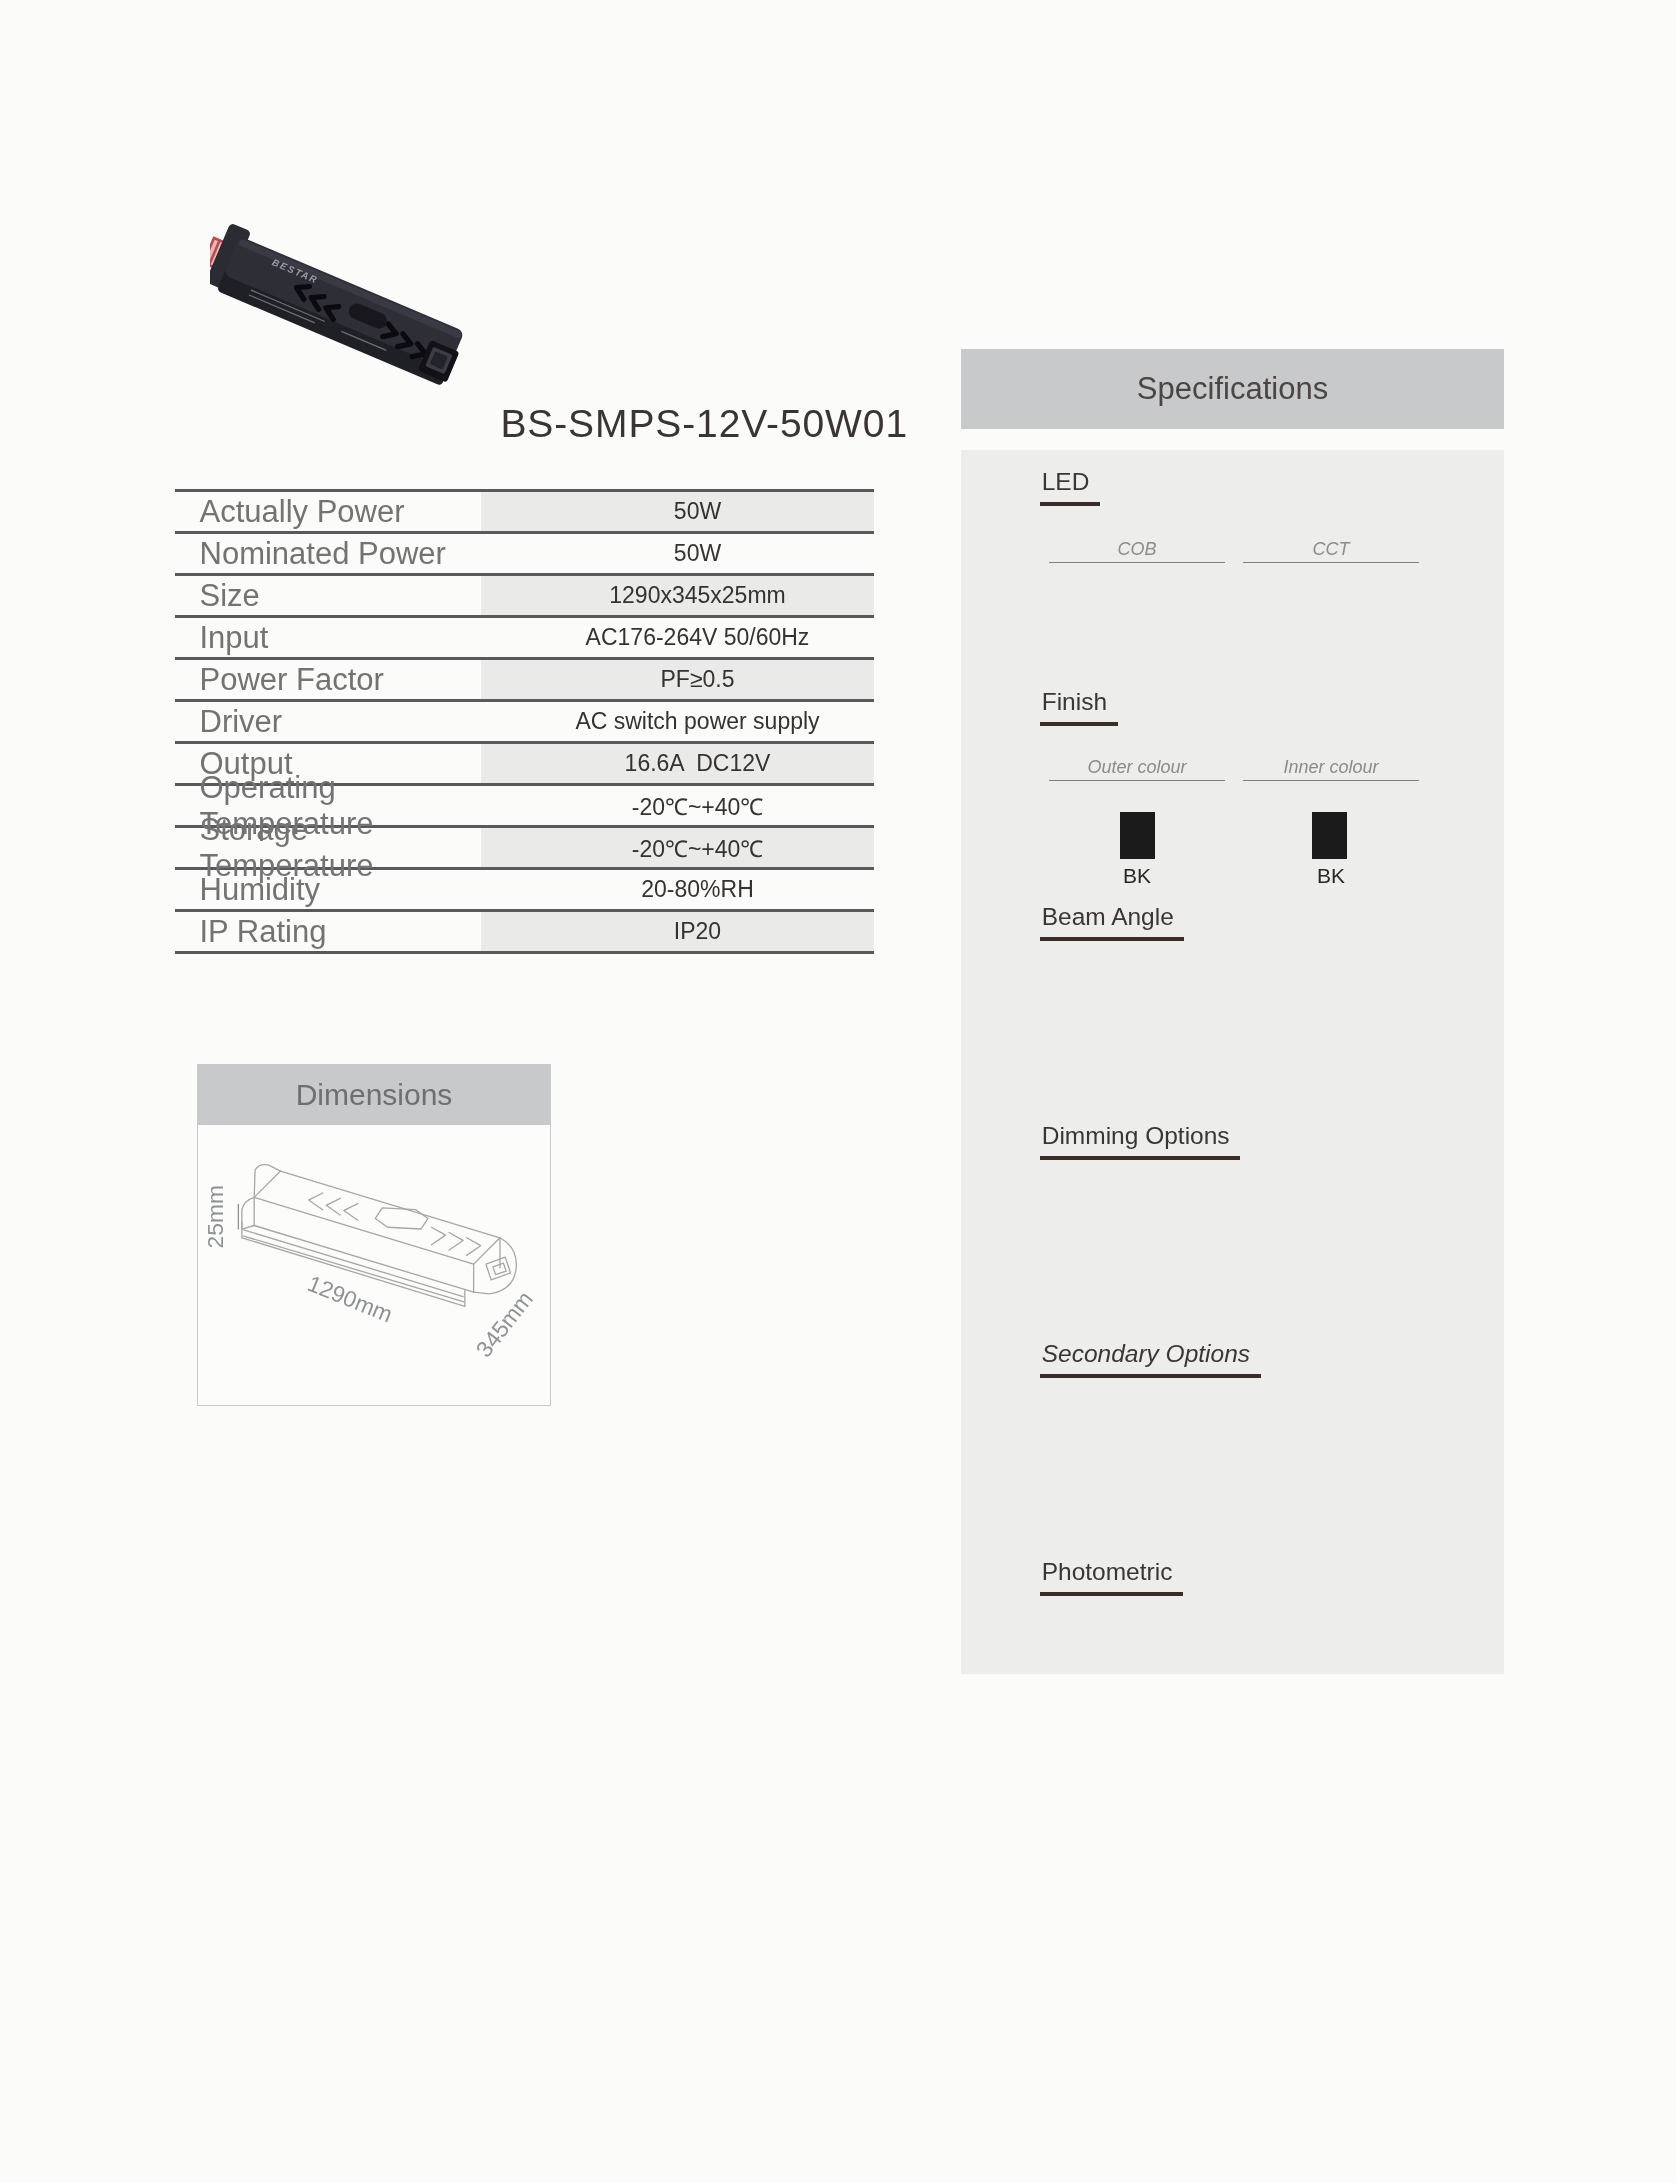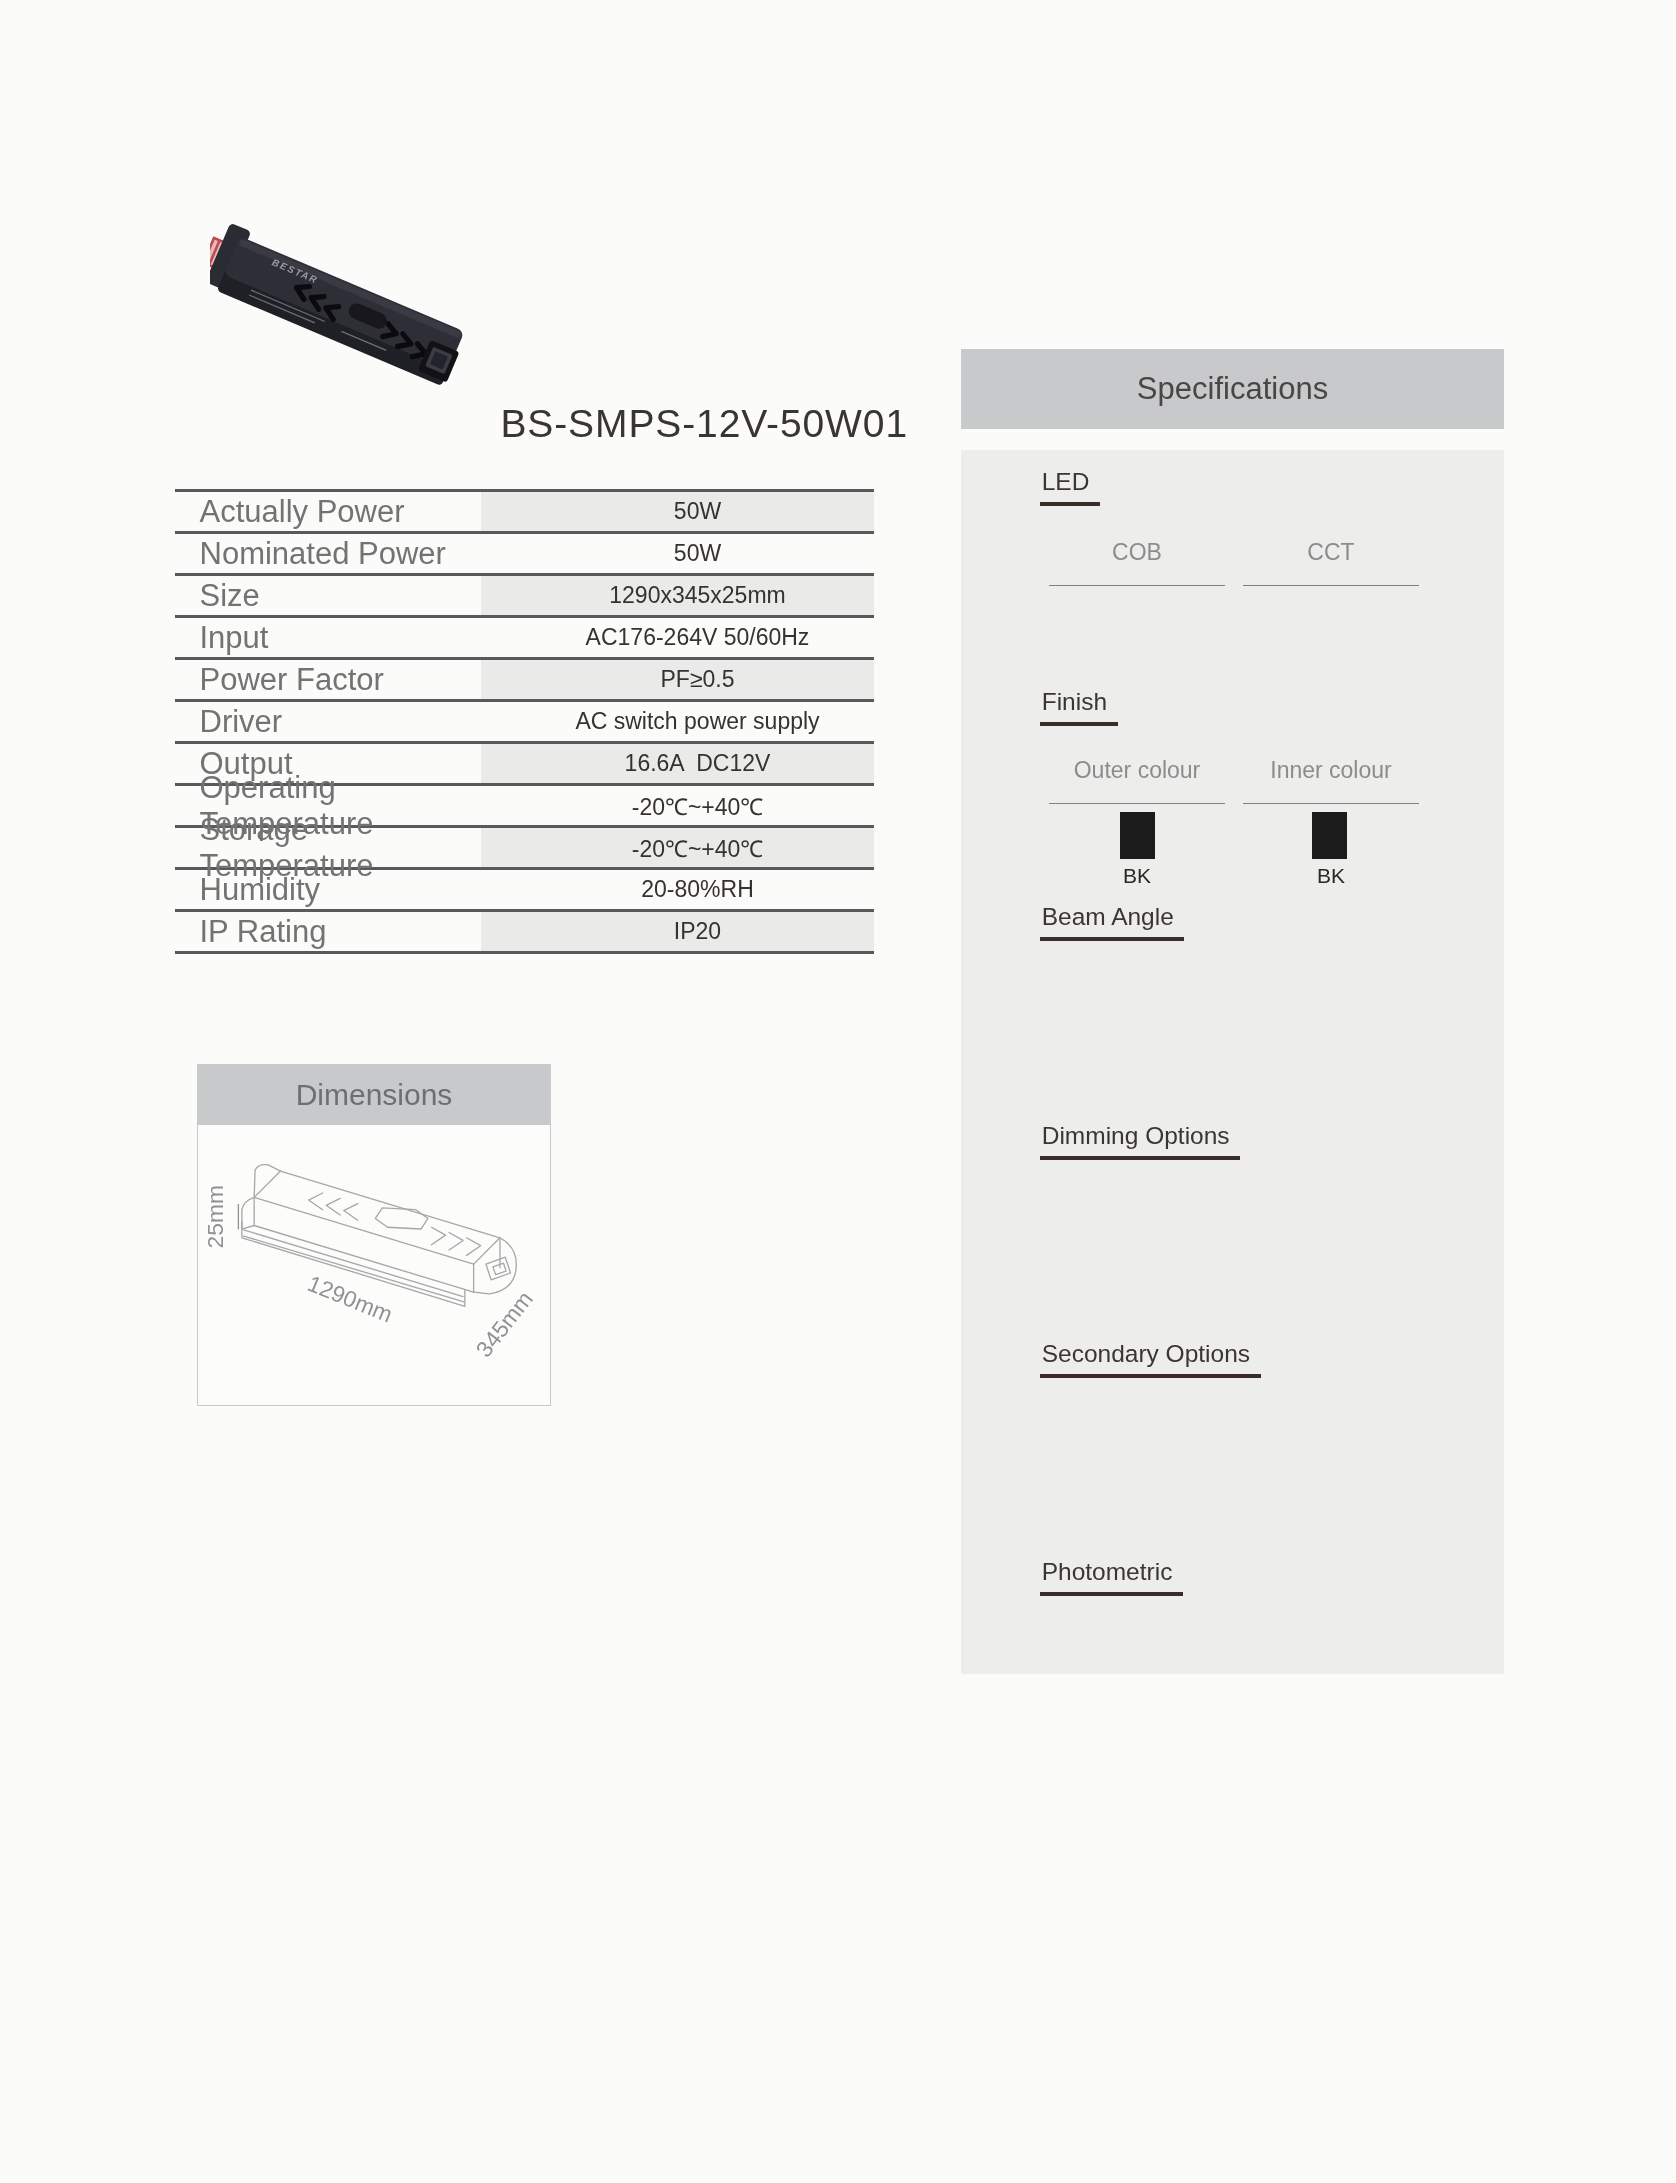--- a/index.html
+++ b/index.html
@@ -90,25 +90,26 @@
     font-size: 24.5px;
     color: #3b3533;
     padding: 0 10.5px 6.1px 1.7px;
     border-bottom: 4.4px solid #3a2d28;
     white-space: nowrap;
   }
   .opt-col {
     position: absolute;
     width: 176px;
     text-align: center;
-    font-size: 23px;
+    font-size: 18px;
     color: #8c8c8c;
-    padding-bottom: 19px;
+    padding-bottom: 2px;
     border-bottom: 1.7px solid #818181;
     white-space: nowrap;
+    font-style: italic;
   }
   .opt-col-1 { left: 88px; }
   .opt-col-2 { left: 282px; }
   .swatch {
     position: absolute;
     width: 35px; height: 47px;
     background: #1b1b1b;
   }
   .swatch-code {
     position: absolute;
@@ -273,19 +274,19 @@
     <div class="opt-col opt-col-2" style="top: 307px;">Inner colour</div>
     <div class="swatch" style="left: 159px; top: 362px;"></div>
     <div class="swatch" style="left: 351px; top: 362px;"></div>
     <div class="swatch-code" style="left: 88px; top: 414px;">BK</div>
     <div class="swatch-code" style="left: 282px; top: 414px;">BK</div>
 
     <div class="section-heading" style="top: 453px;">Beam Angle</div>
 
     <div class="section-heading" style="top: 672px;">Dimming Options</div>
 
-    <div class="section-heading" style="top: 890px;">Secondary Options</div>
+    <div class="section-heading" style="top: 890px; font-style: italic;">Secondary Options</div>
 
     <div class="section-heading" style="top: 1108px;">Photometric</div>
   </div>
 
 </div>
 
 
 </body></html>

